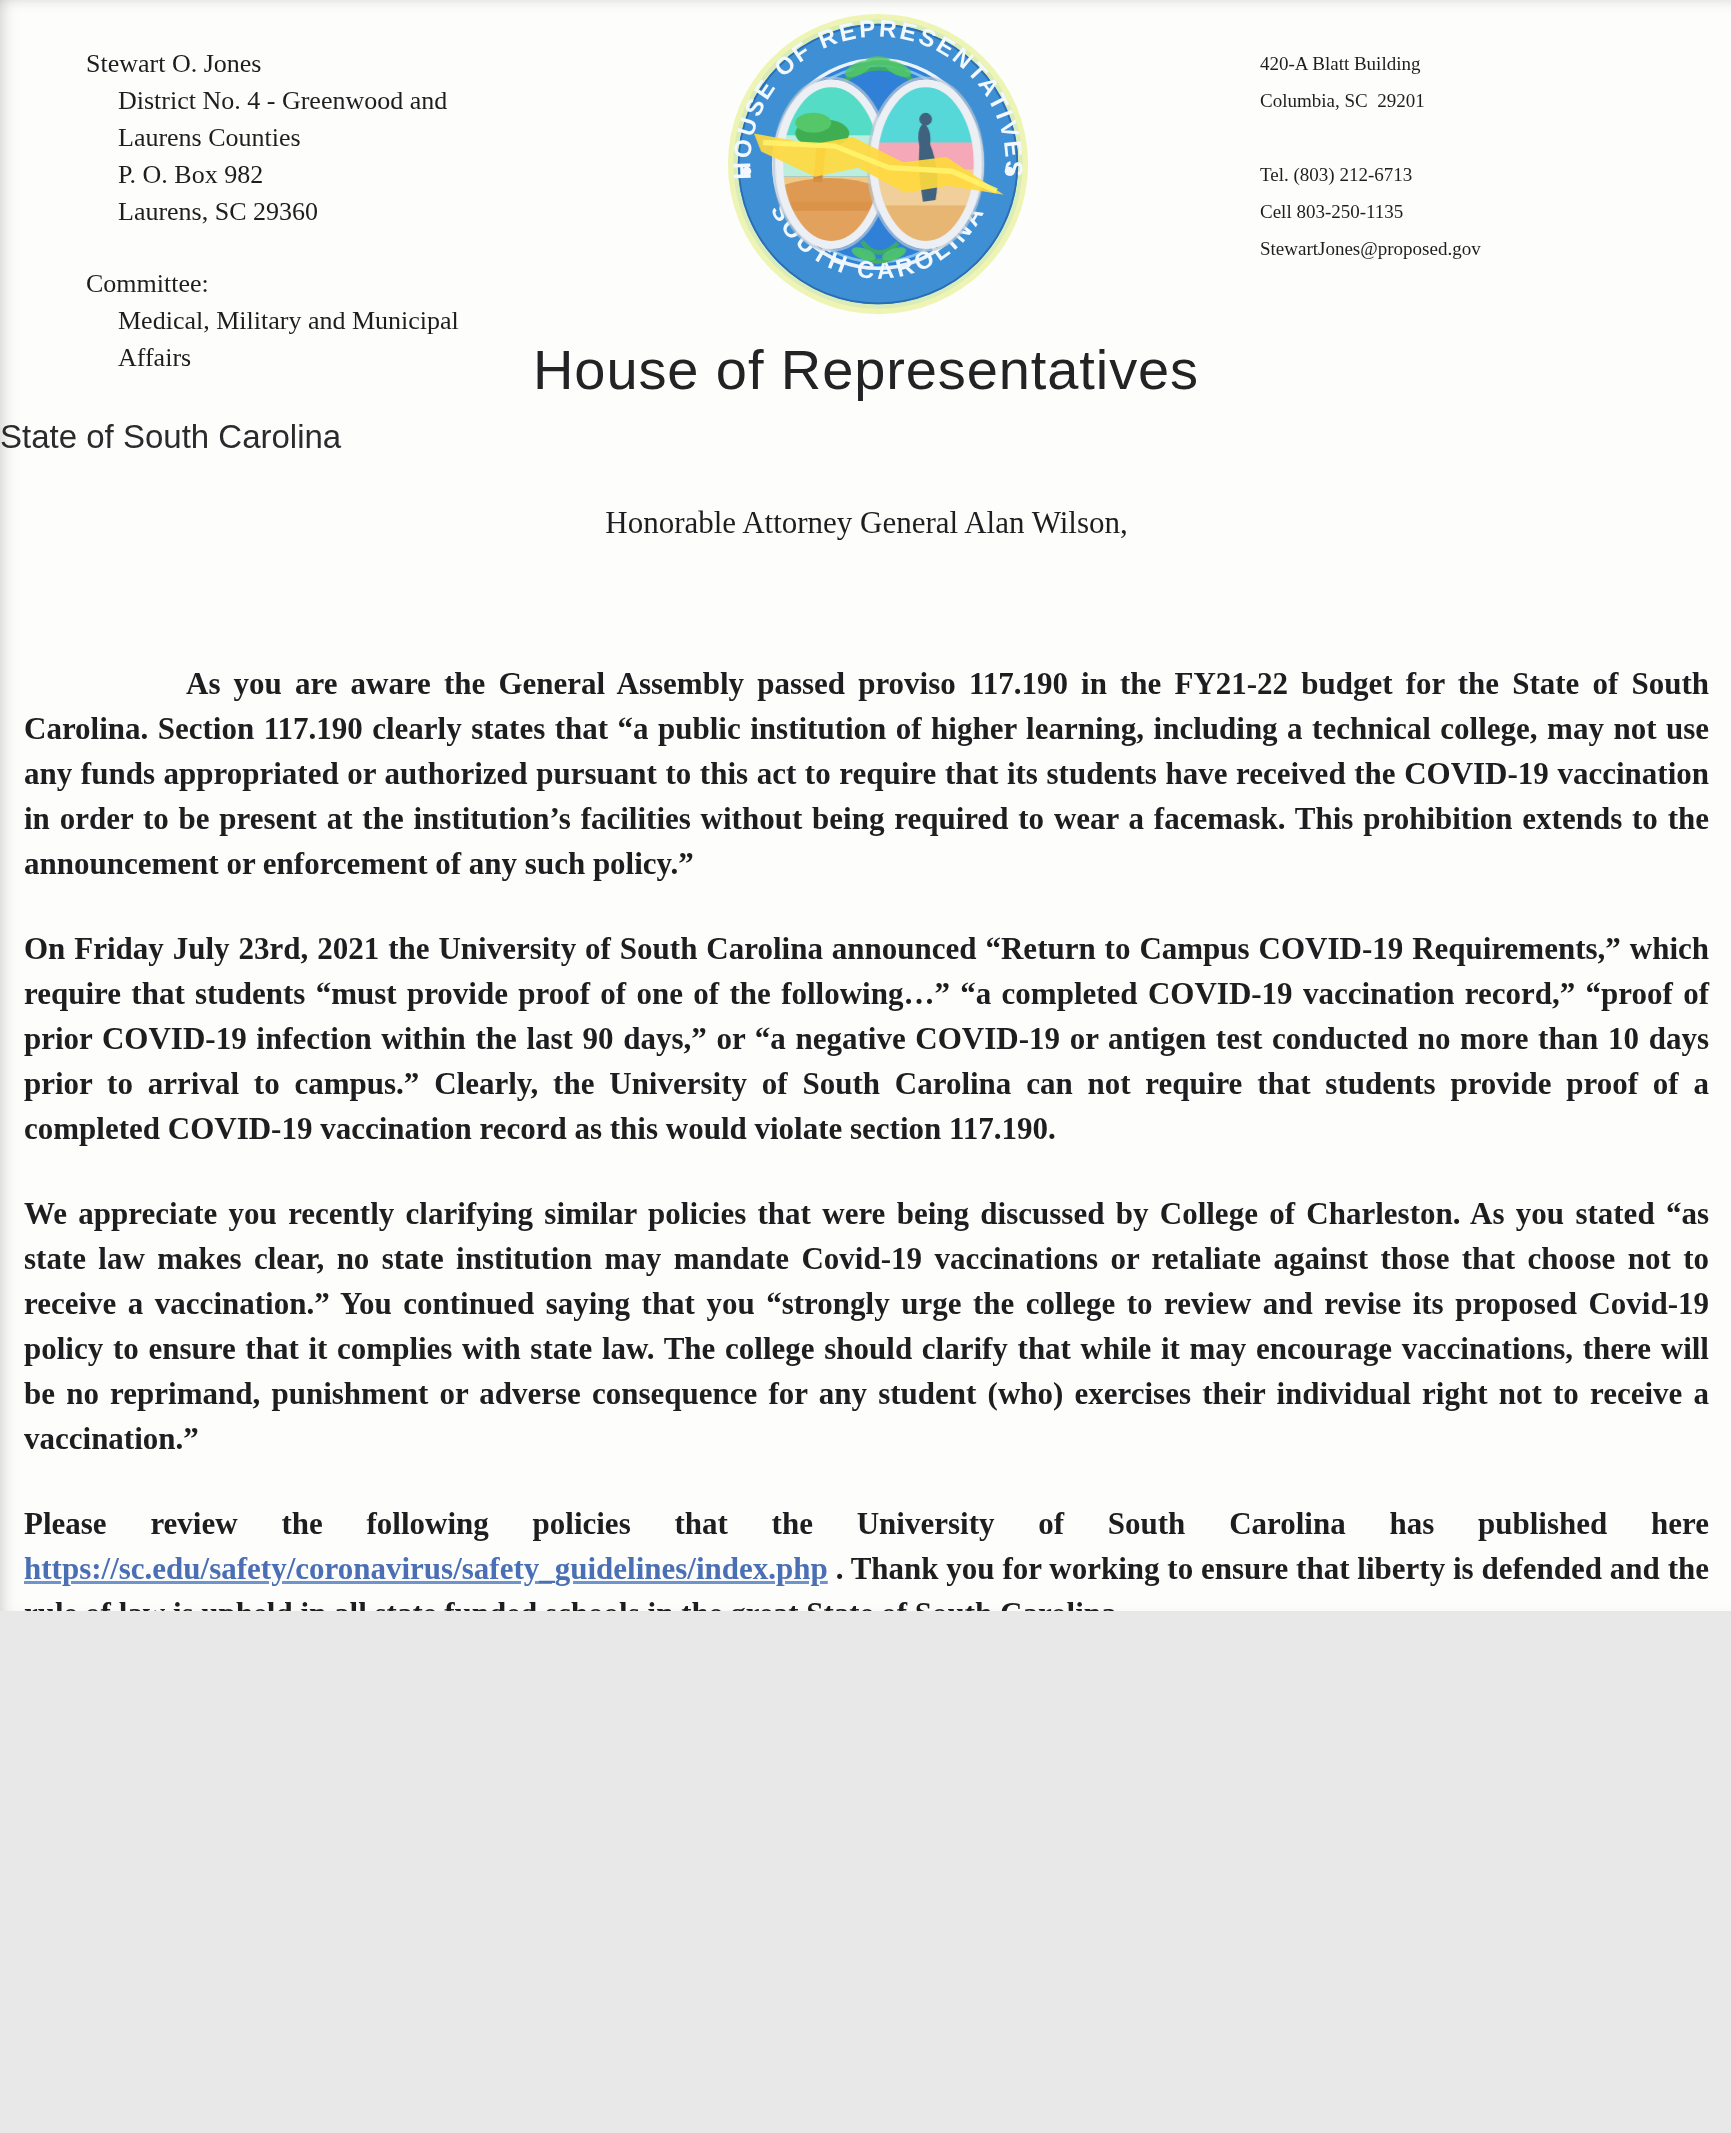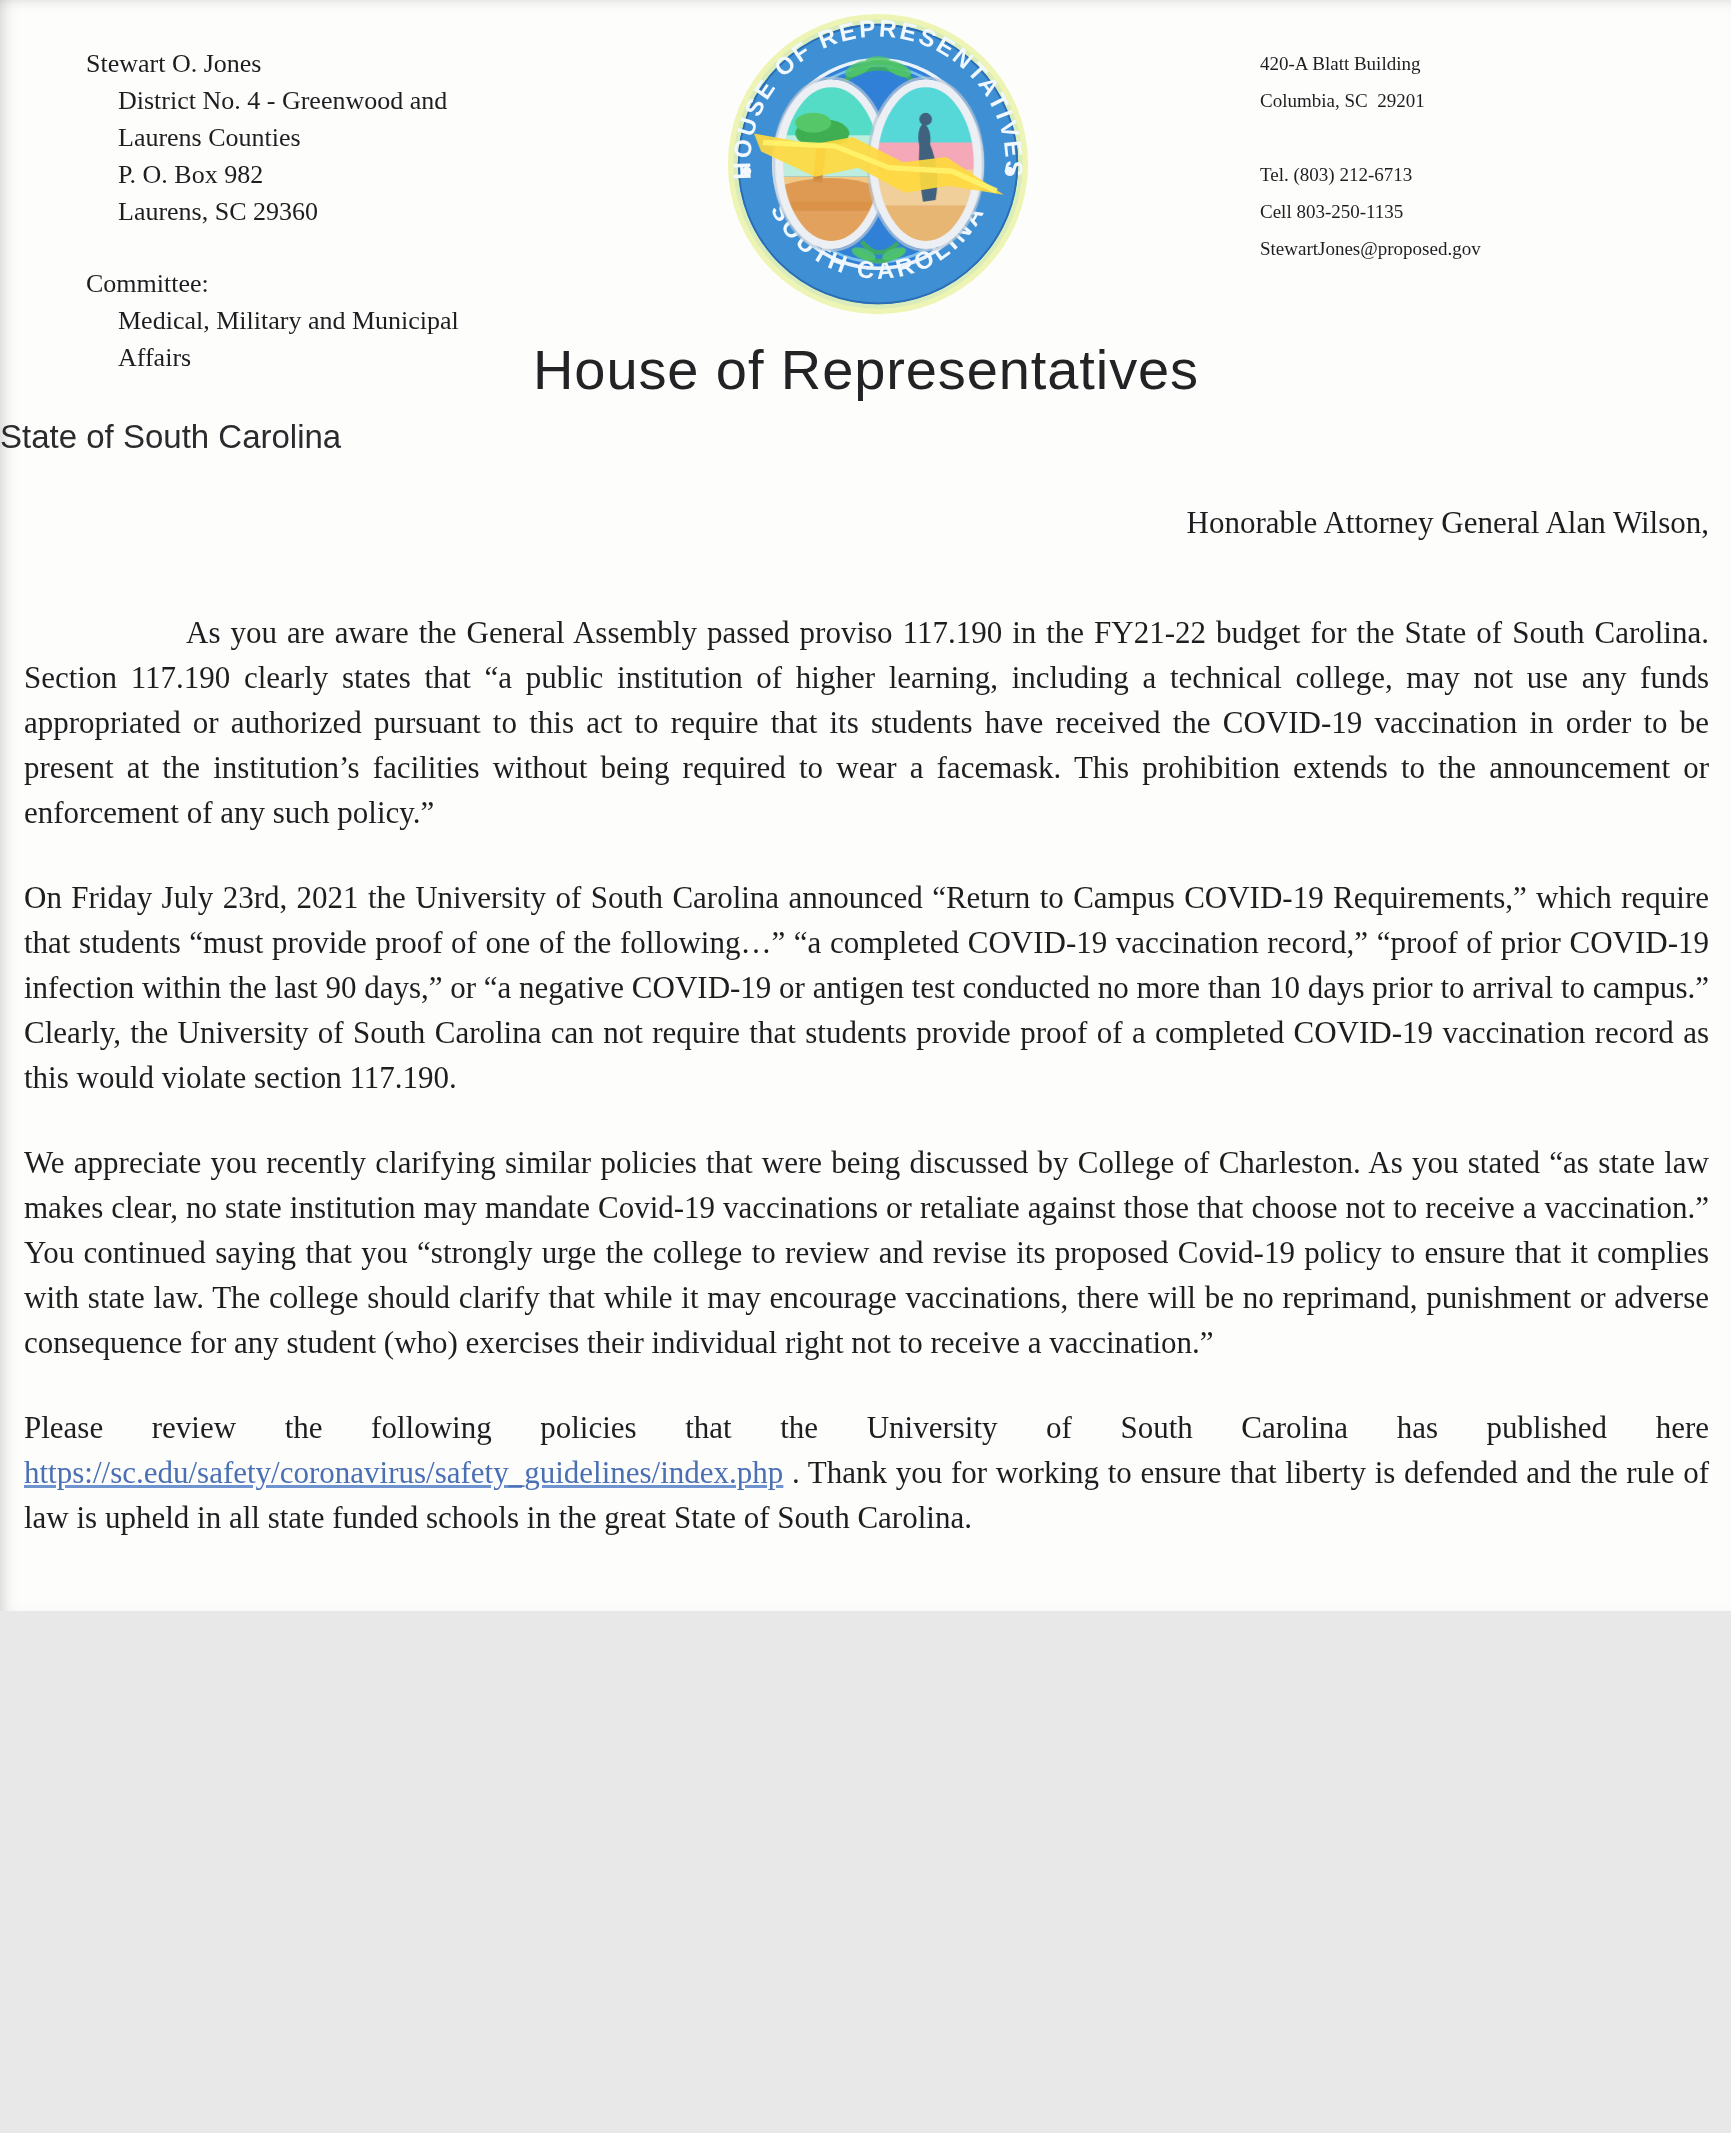--- a/index.html
+++ b/index.html
@@ -26,22 +26,22 @@
   }
   .masthead-sub{
     position:absolute;left:0;top:418px;width:1732px;text-align:left;
     font-family:"Liberation Sans", sans-serif;font-size:33px;font-weight:400;color:#2b2b2d;
   }
   
   .body{
     position:absolute;left:24px;top:500px;width:1685px;
     font-size:31px;line-height:45px;text-align:justify;
   }
-  .salutation{margin:0 0 65px 0;text-align:right;}
-  .body p{margin:0 0 40px 0;}
+  .salutation{margin:0 0 116px 0;text-align:center;}
+  .body p{margin:0 0 40px 0;font-weight:bold;}
   .body p.first{text-indent:162px;}
   a.doc-link{color:#4a6fb5;text-decoration:underline;text-decoration-color:#6f93cf;margin-top:10px;}
   
   .closing{position:absolute;left:24px;top:1788px;font-size:38px;}
   .signature{position:absolute;left:43px;top:1851px;}
   .signoff{position:absolute;left:24px;top:2050px;font-size:31px;}
 </style>
 </head>
 <body>
 

